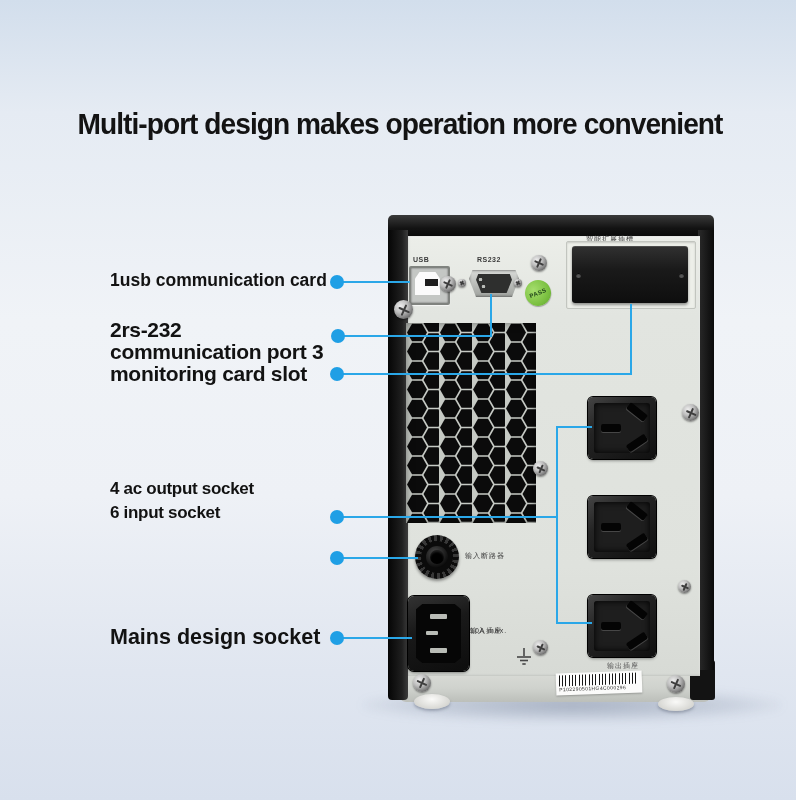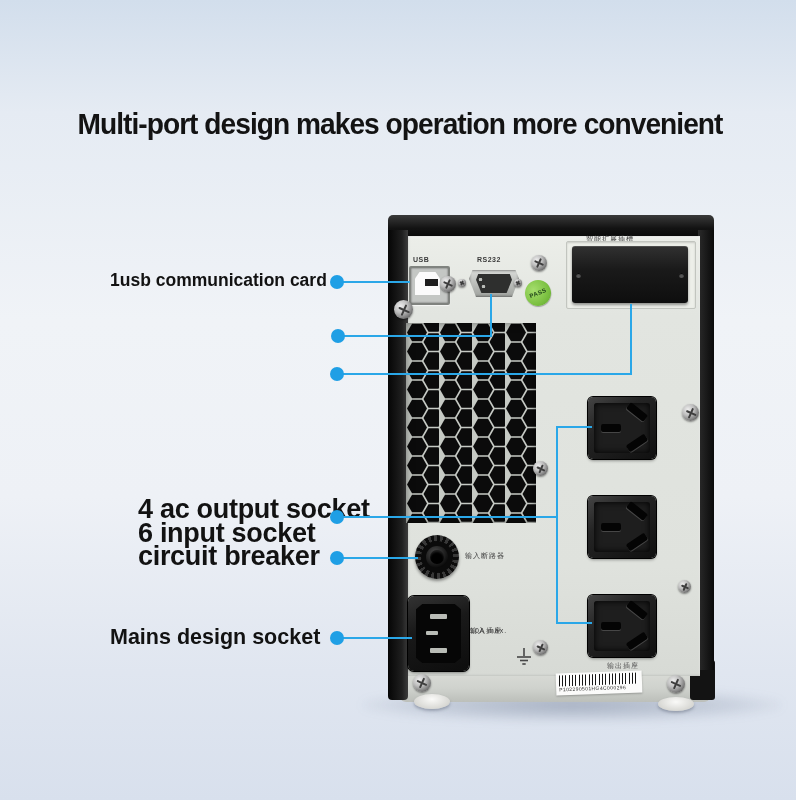--- a/index.html
+++ b/index.html
@@ -18,21 +18,21 @@
   .page-title{
     position:absolute;top:108px;left:0;width:800px;margin:0;
     text-align:center;font-size:29px;font-weight:bold;letter-spacing:-1px;
     color:#131313;white-space:nowrap;transform:scaleX(.97);
   }
   
   .lab{position:absolute;left:110px;font-weight:bold;color:#121212;}
   .lab div{white-space:nowrap;}
   .lab-usb{top:270px;font-size:17.5px;}
   .lab-rs232{top:319px;font-size:21px;line-height:22px;letter-spacing:-0.3px;}
-  .lab-output{top:498px;font-size:27px;line-height:23.5px;letter-spacing:-0.3px;margin-left:28px;}
+  .lab-output{top:477px;font-size:17px;line-height:23.5px;letter-spacing:-0.3px;}
   .lab-mains{top:625px;font-size:21.5px;}
   
   .callouts{position:absolute;left:0;top:0;z-index:30;pointer-events:none;}
   .callout-line{stroke:var(--accent);stroke-width:2;fill:none;}
   .callout-dot{fill:var(--accent-dot);}
   
   .device{position:absolute;inset:0;z-index:10;}
   .device *{position:absolute;}
   .shadow{left:362px;top:688px;width:420px;height:34px;
     background:radial-gradient(ellipse at center,rgba(84,99,126,.40) 0%,rgba(84,99,126,.14) 55%,rgba(84,99,126,0) 75%);
@@ -145,24 +145,28 @@
 </head>
 <body>
 
 <div class="stage">
 
   <h1 class="page-title">Multi-port design makes operation more convenient</h1>
 
   <div class="lab lab-usb">
     <div>1usb communication card</div>
   </div>
+  <div class="lab lab-rs232">
+    <div>2rs-232</div>
+    <div>communication port 3</div>
+    <div>monitoring card slot</div>
+  </div>
   <div class="lab lab-output">
     <div>4 ac output socket</div>
     <div>6 input socket</div>
-    <div>circuit breaker</div>
   </div>
   <div class="lab lab-mains">
     <div>Mains design socket</div>
   </div>
 
   <div class="device">
     <div class="shadow"></div>
     <div class="flange"></div>
     <div class="foot foot-left"></div>
     <div class="foot foot-right"></div>

